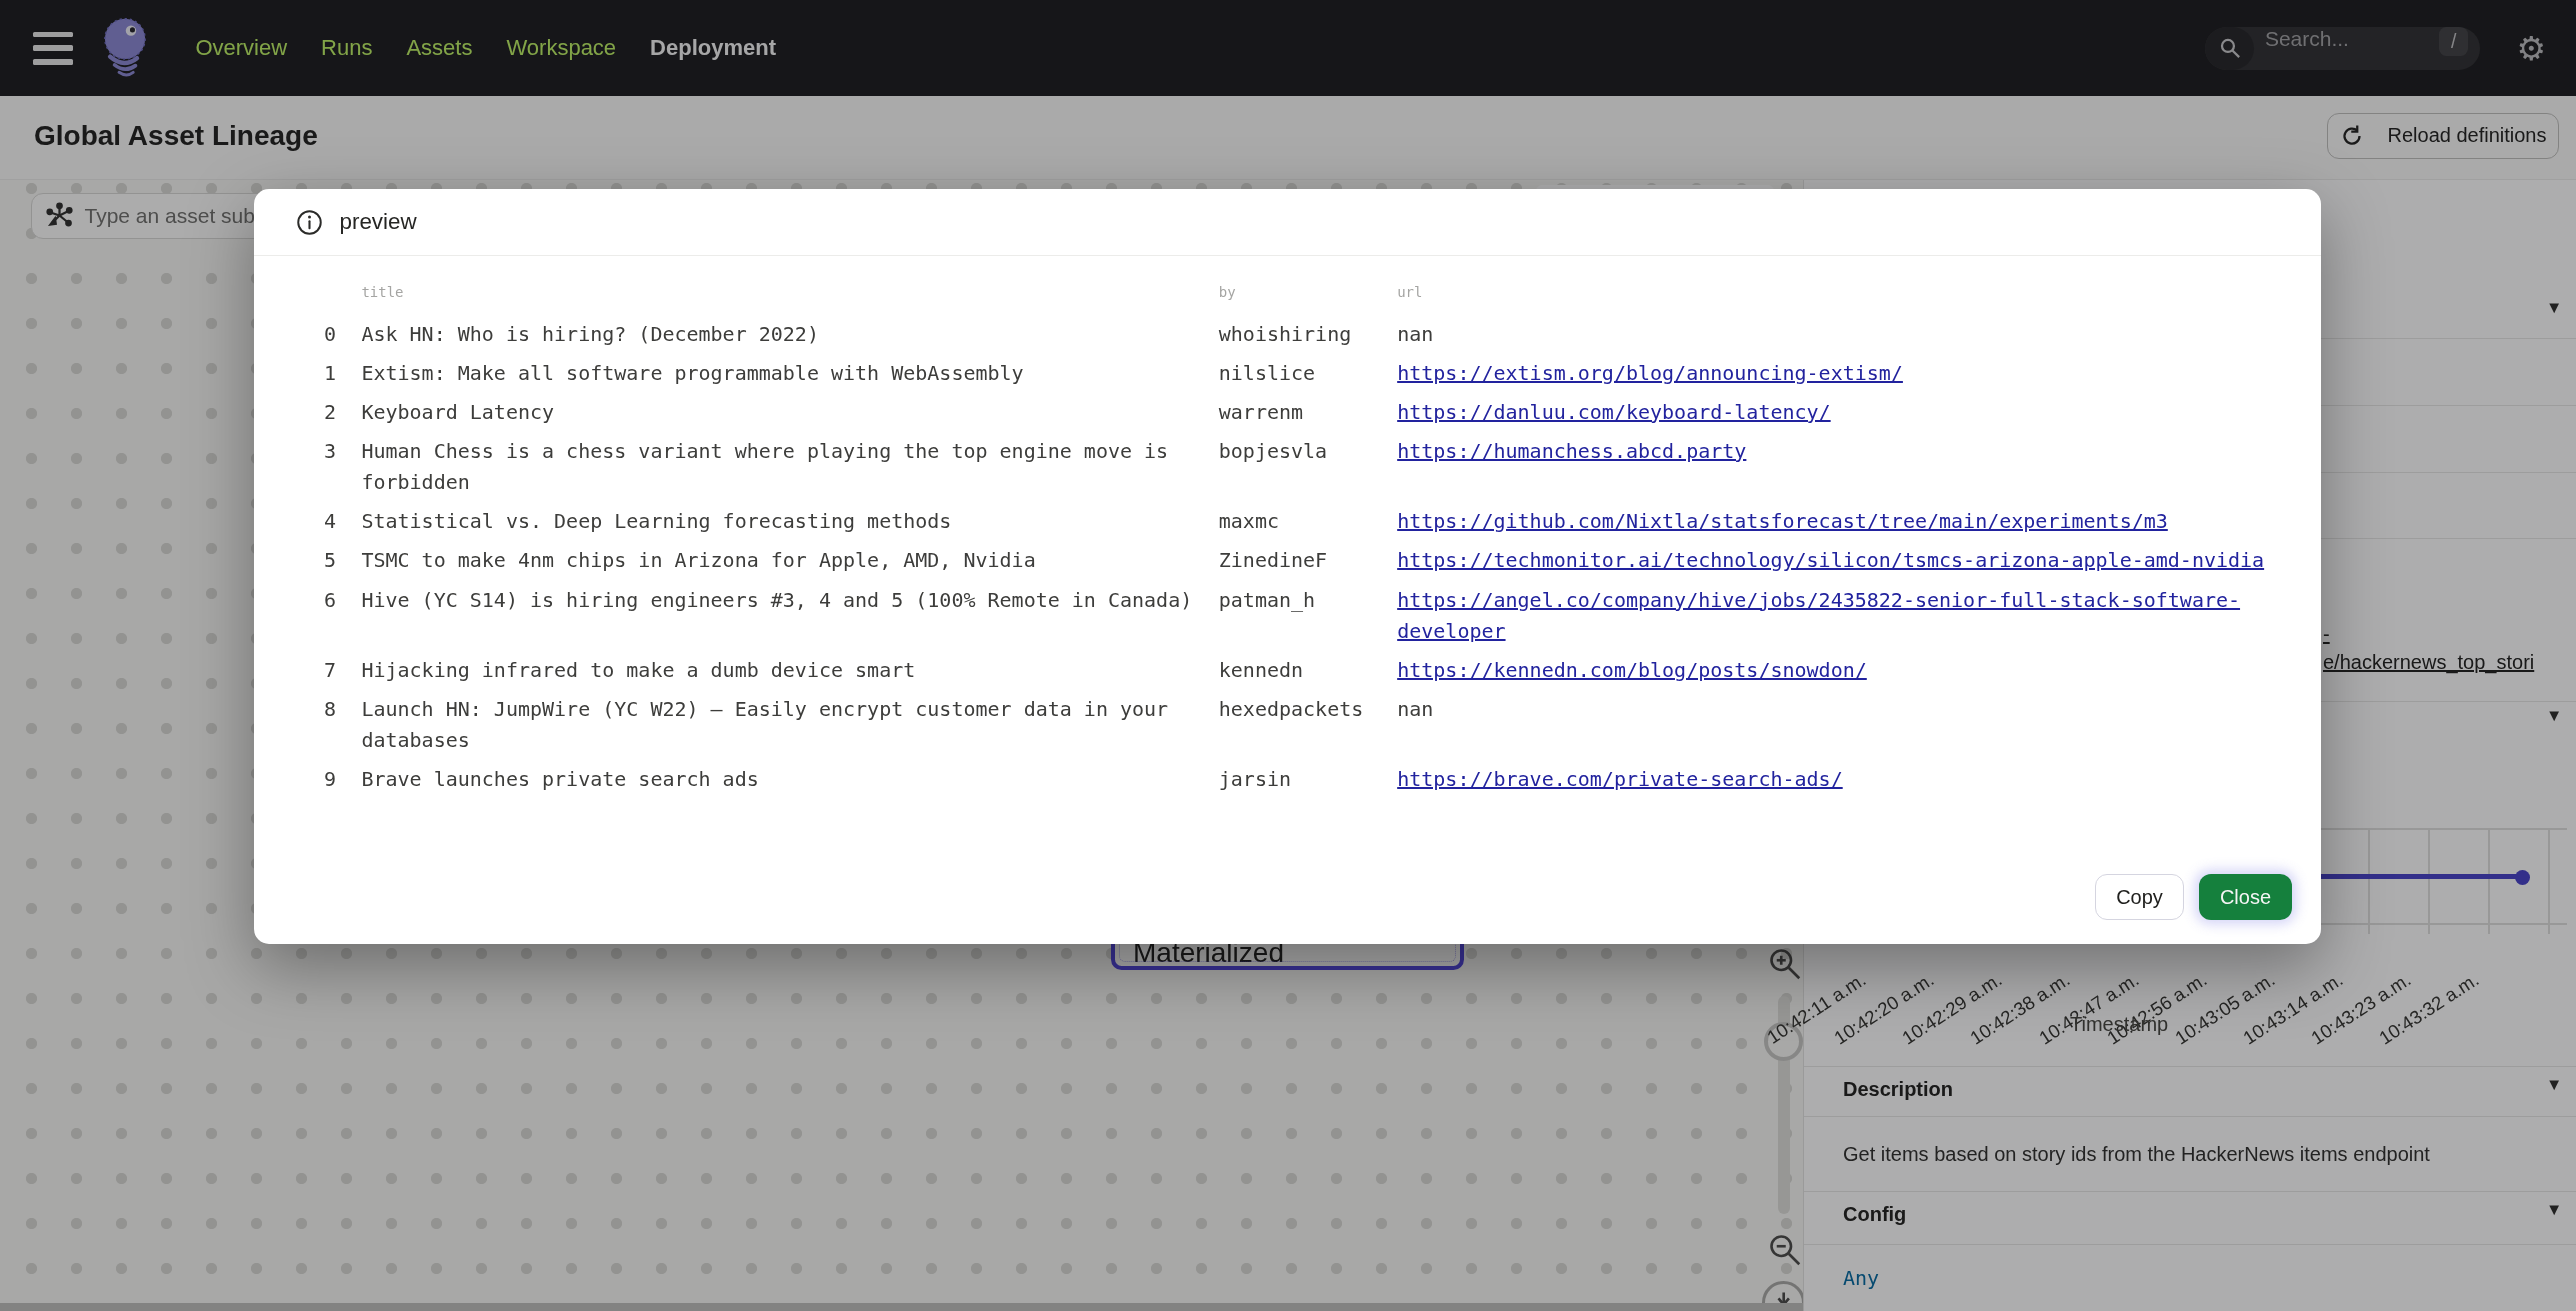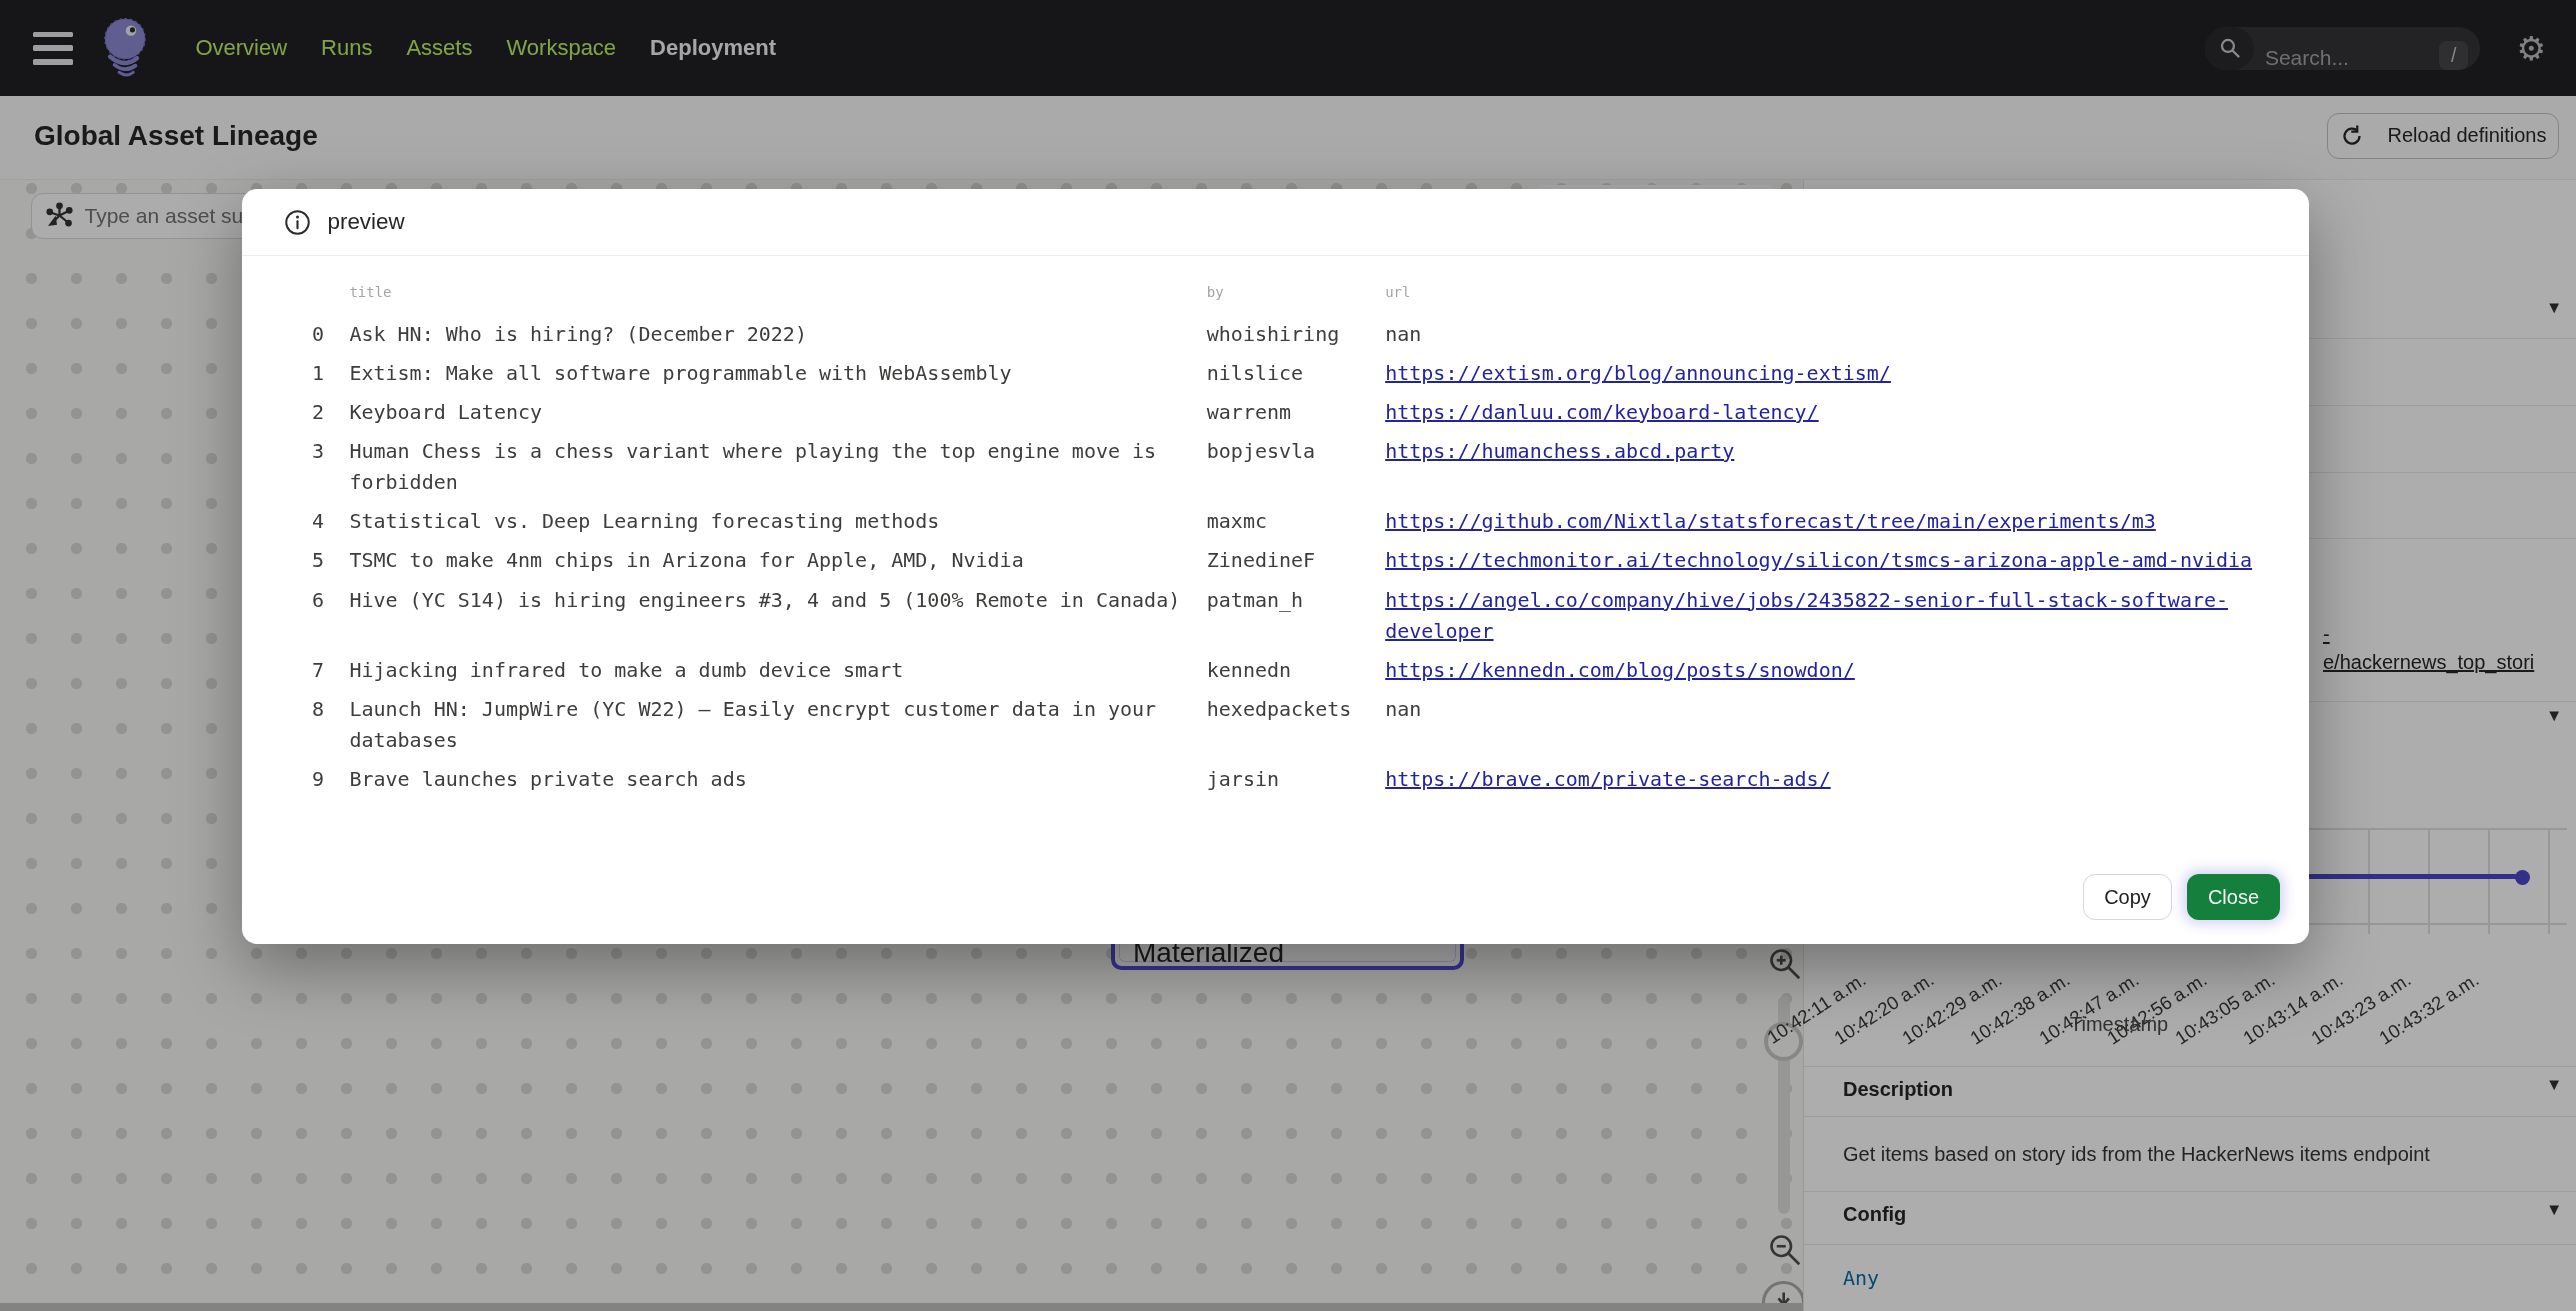--- a/index.html
+++ b/index.html
@@ -12,21 +12,21 @@
          background:#1b1b1d; display:flex; align-items:center; z-index:1; }
   .hamburger { margin-left:33px; width:40px; height:33px; display:flex;
                flex-direction:column; justify-content:space-between; cursor:pointer; }
   .hamburger span { display:block; height:5.2px; background:#e8e8e8; border-radius:1.5px; }
   .logo { margin-left:25.4px; width:60px; height:67px; }
   .nav-items { display:flex; gap:34px; margin-left:37px; }
   .nav-item { font-size:22px; color:#bef264; cursor:pointer; }
   .nav-item.active { color:#f4f4f4; font-weight:600; }
   .nav-right { margin-left:auto; display:flex; align-items:center; margin-right:30px; }
   .search-pill { width:275px; height:43px; background:#2e2e31; border-radius:22.4px;
-                 display:flex; align-items:flex-end; overflow:hidden; }
+                 display:flex; align-items:flex-start; overflow:hidden; }
   .search-lens { width:49px; height:43px; background:#242427; border-radius:22.4px;
                  display:flex; align-items:center; justify-content:center; }
   .search-ph { color:#a2a2a4; font-size:21px; margin-left:10.5px; flex:1; }
   .kbd { background:#414144; color:#c3c3c5; border-radius:7.5px; font-size:19.4px;
          padding:3px 12px; margin-right:12px; }
   .gear { margin-left:36px; font-size:33px; color:#bdbdbf; line-height:1; cursor:pointer; }
 
   
   .page-header { position:absolute; left:0; top:96px; width:2576px; height:84px;
                  background:#fafaf9; border-bottom:0.7px solid #ececea; z-index:1; }
@@ -79,21 +79,21 @@
           transform:rotate(-33deg); transform-origin:100% 50%; white-space:nowrap; }
   .xlabel { position:absolute; left:266px; top:833px; width:329px; text-align:left;
             font-size:20px; color:#45453f; }
   .rp-h { position:absolute; left:39px; font-size:20px; font-weight:700; color:#21211f; }
   .rp-body { position:absolute; left:39px; font-size:20px; color:#2e2e2c; }
   .rp-any { position:absolute; left:39px; font-size:20px; color:#0369a1;
             font-family:"DejaVu Sans Mono", monospace; }
 
   
   .overlay { position:absolute; inset:0; background:rgba(15,15,17,0.34); z-index:50; }
-  .modal { position:absolute; left:242px; top:189px; width:2067px; height:755px;
+  .modal { position:absolute; left:254px; top:189px; width:2067px; height:755px;
            background:#ffffff; border-radius:15px; z-index:100;
            box-shadow:0 22.4px 67px rgba(0,0,0,0.35); }
   .modal-header { height:67px; display:flex; align-items:center; padding-left:42px; gap:16.5px;
                   border-bottom:0.7px solid #ececea; }
   .modal-title { font-size:22.4px; color:#262624; font-weight:500; }
 
   .tbl { position:absolute; left:0px; top:88px; width:2067px;
          font-family:"DejaVu Sans Mono", monospace; font-size:20px; color:#3d3d3b; }
   .tbl-row { display:grid; grid-template-columns:55px 832px 153px 920px; column-gap:25.4px;
              padding-left:27px; line-height:31px; margin-bottom:8.2px; }

